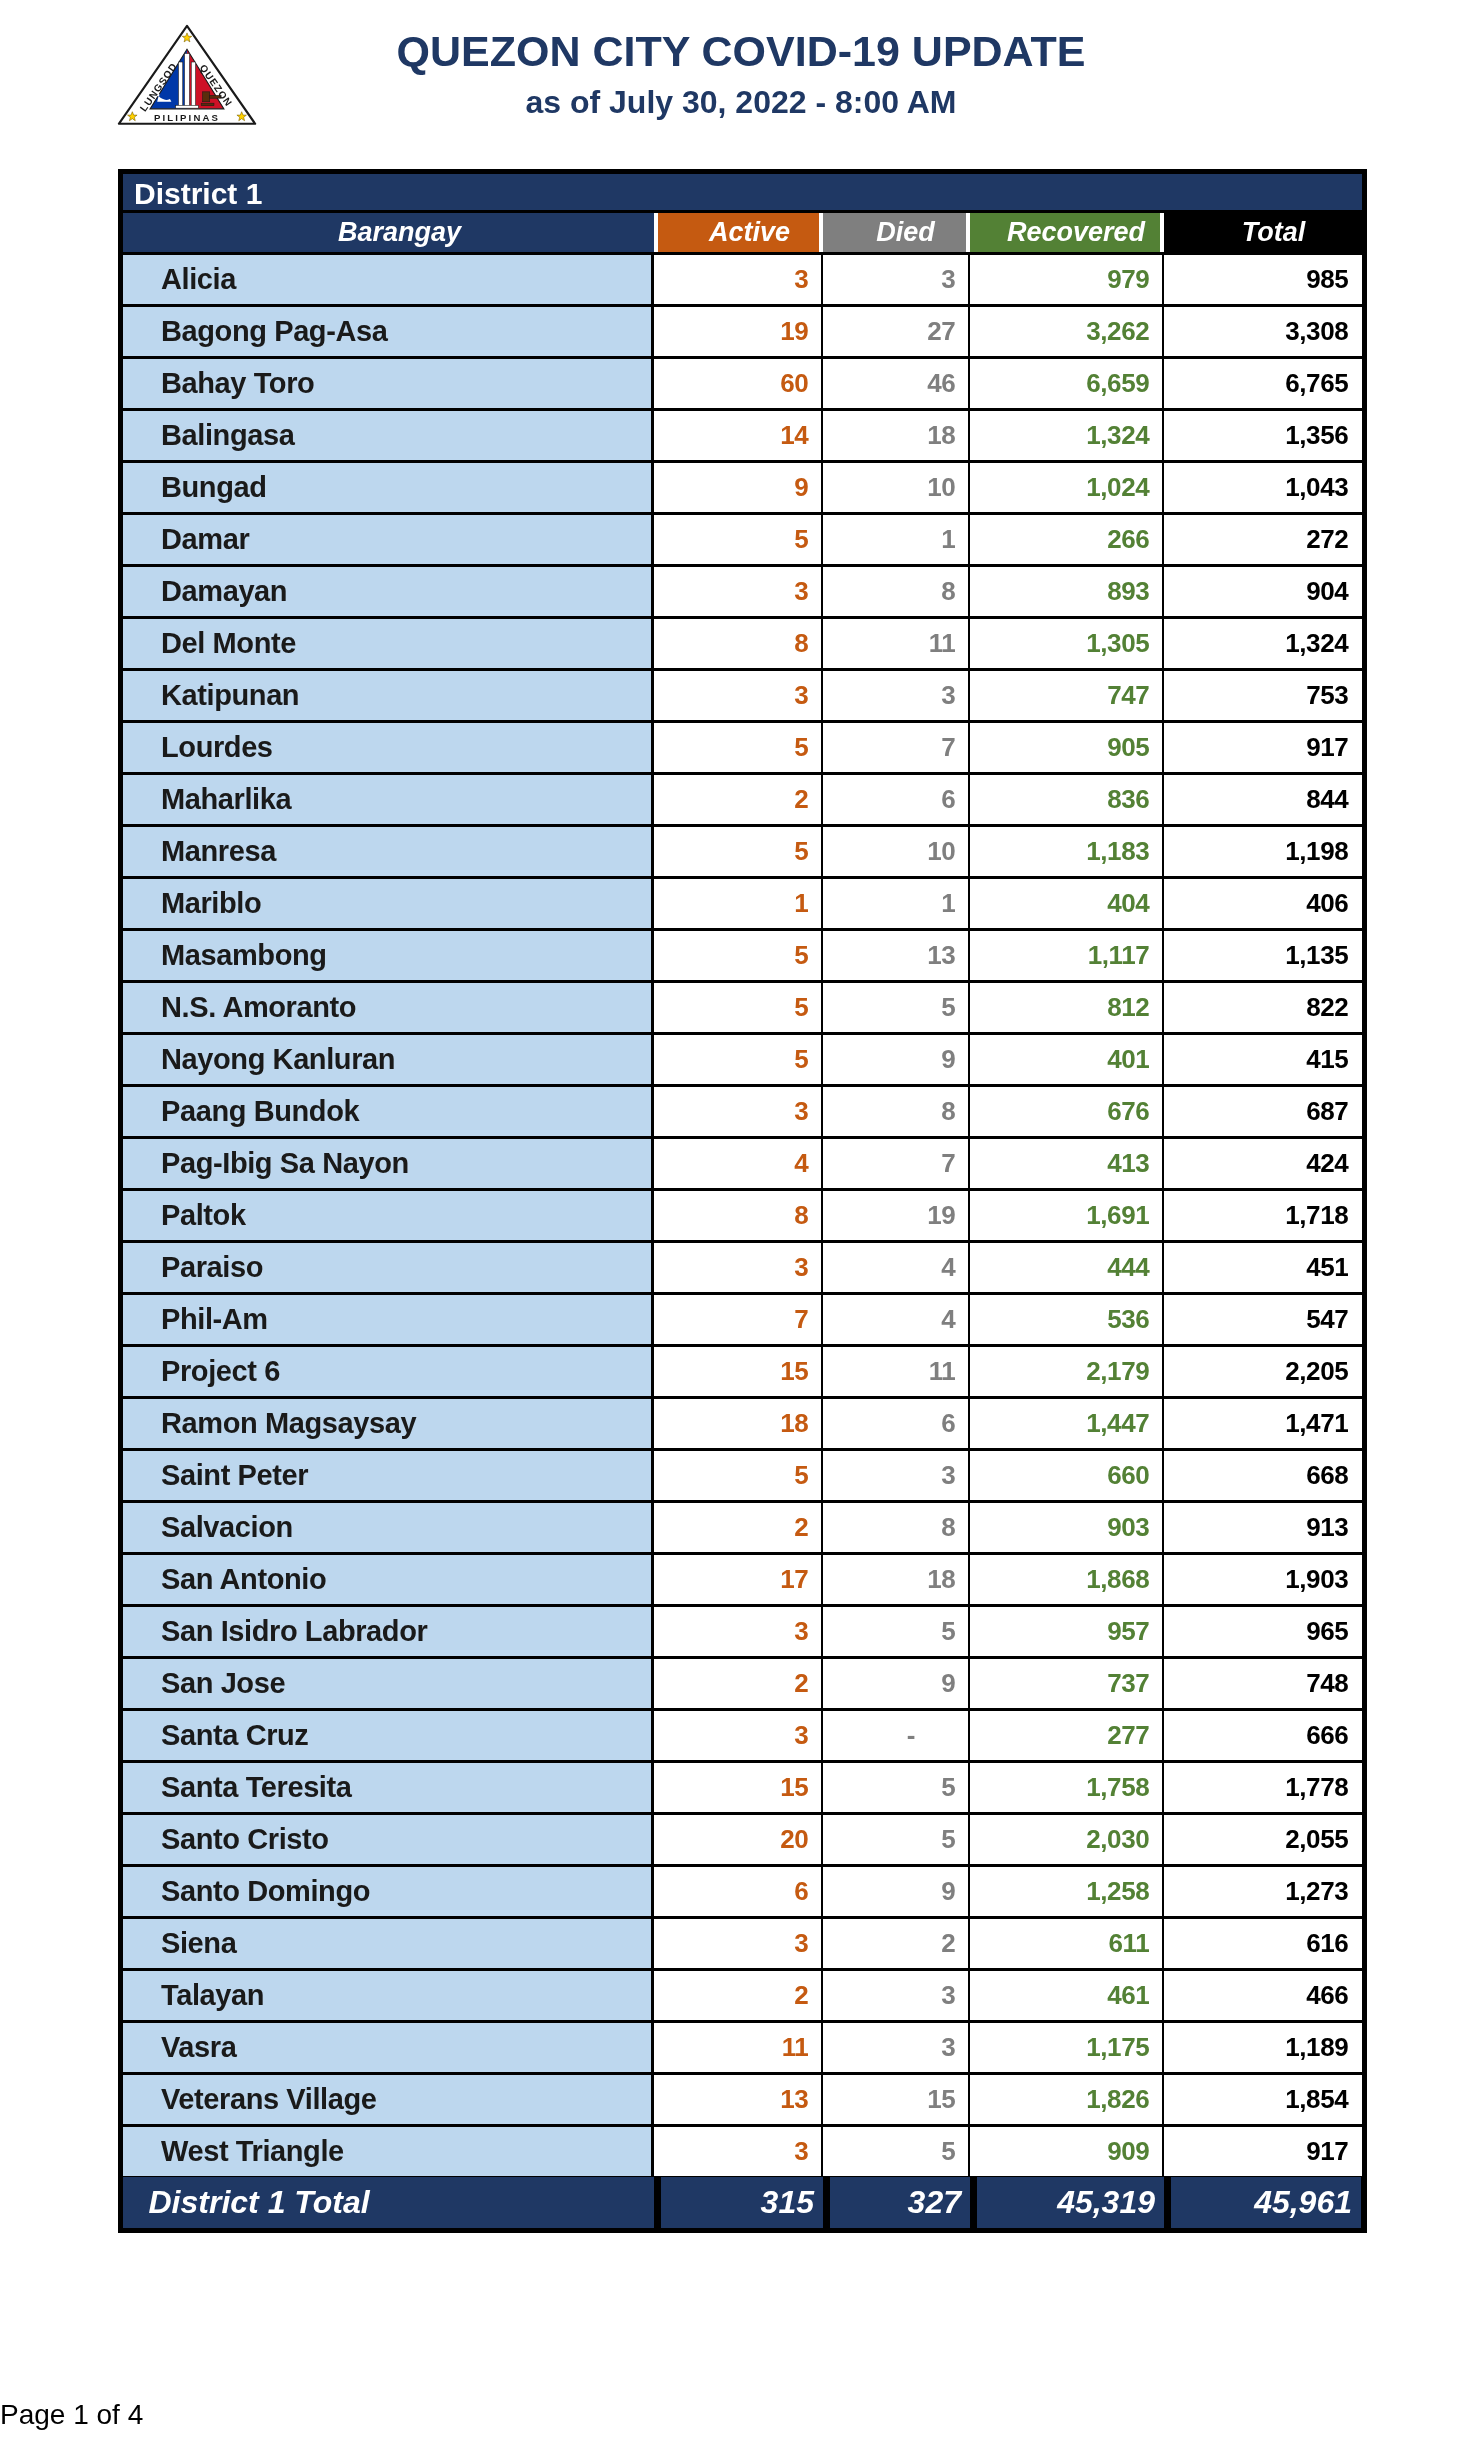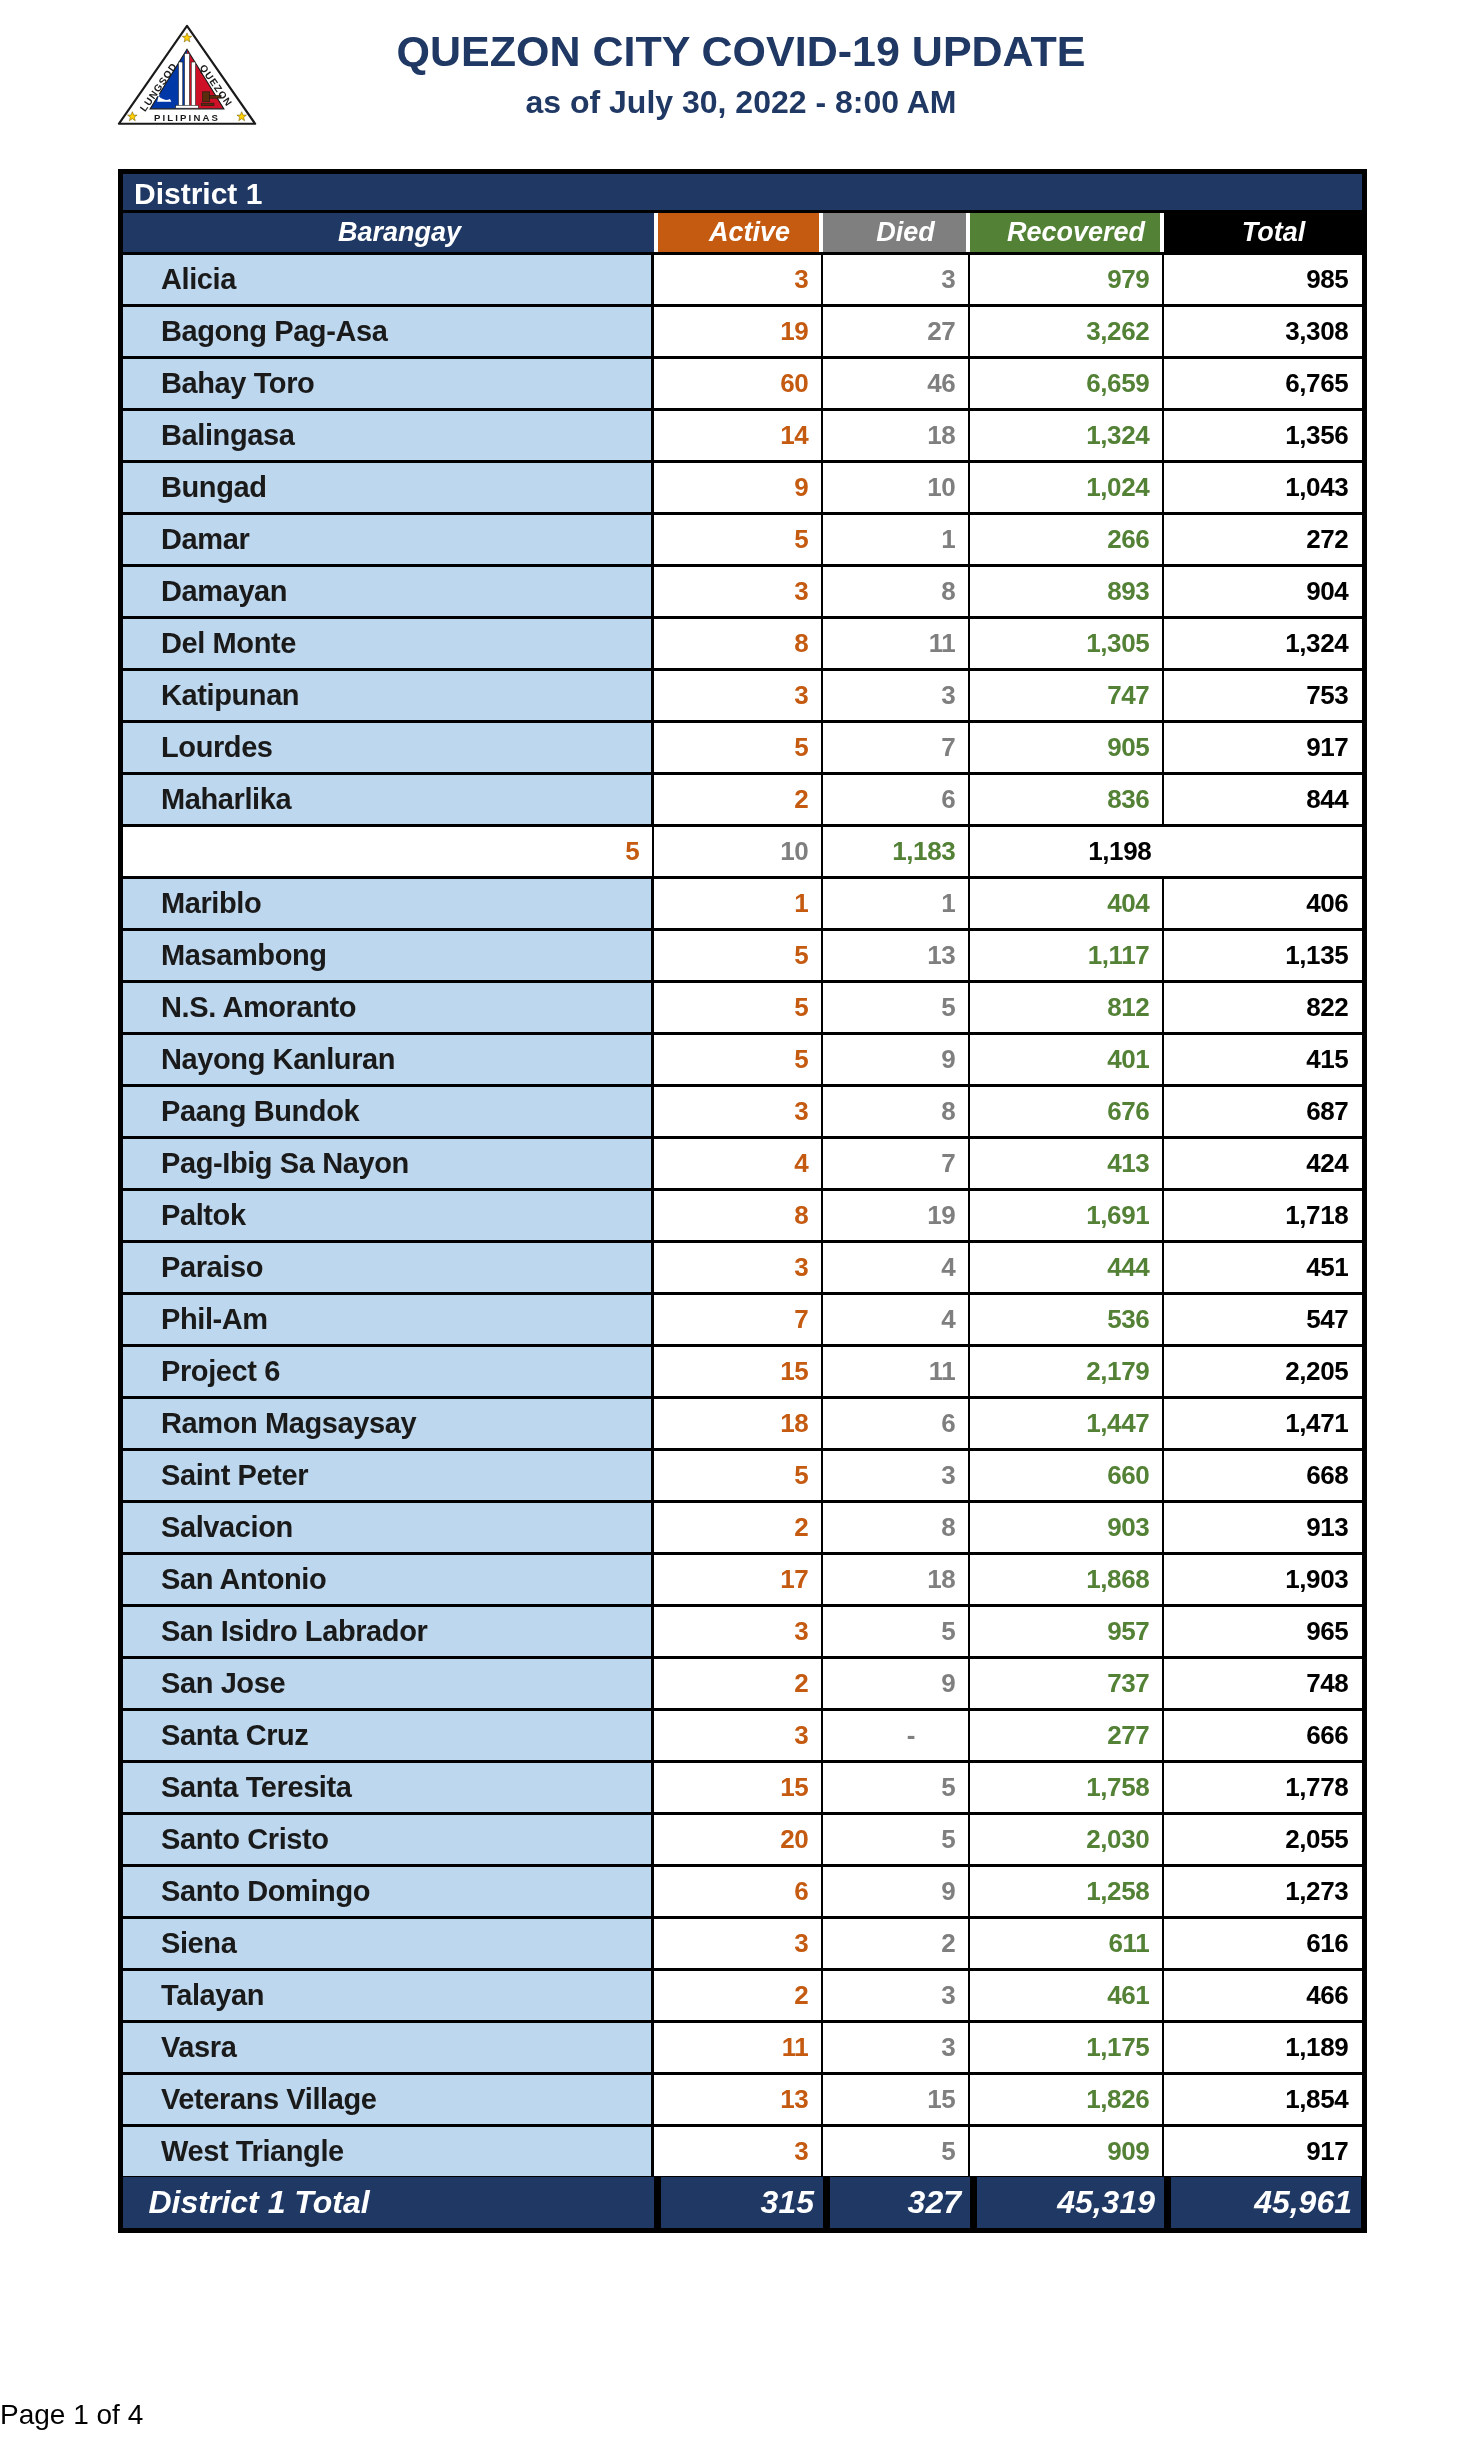--- a/index.html
+++ b/index.html
@@ -227,20 +227,21 @@
 
   <div class="grid-row data-row">
     <div class="cell name">Maharlika</div>
     <div class="cell num mid active">2</div>
     <div class="cell num mid died">6</div>
     <div class="cell num mid recovered">836</div>
     <div class="cell num total">844</div>
   </div>
 
   <div class="grid-row data-row">
+    <div class="cell name">Manresa</div>
     <div class="cell num mid active">5</div>
     <div class="cell num mid died">10</div>
     <div class="cell num mid recovered">1,183</div>
     <div class="cell num total">1,198</div>
   </div>
 
   <div class="grid-row data-row">
     <div class="cell name">Mariblo</div>
     <div class="cell num mid active">1</div>
     <div class="cell num mid died">1</div>

